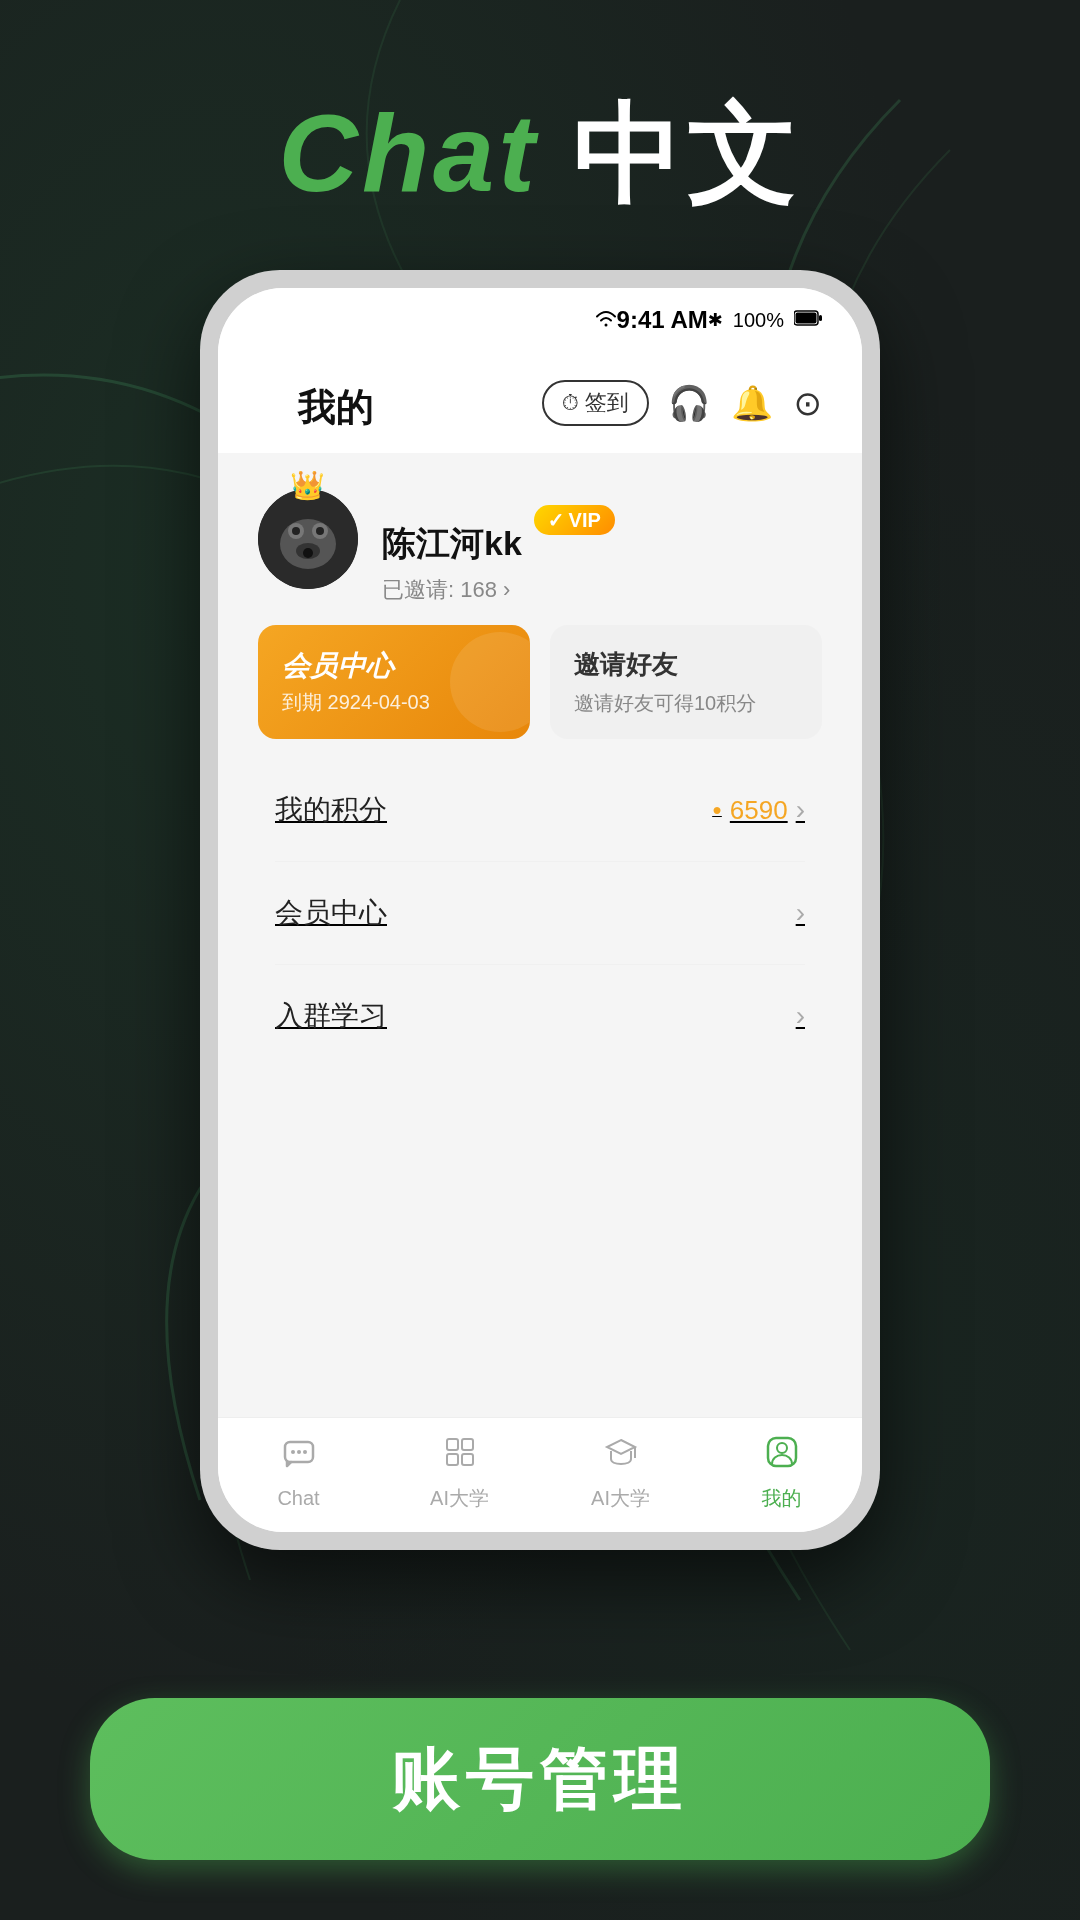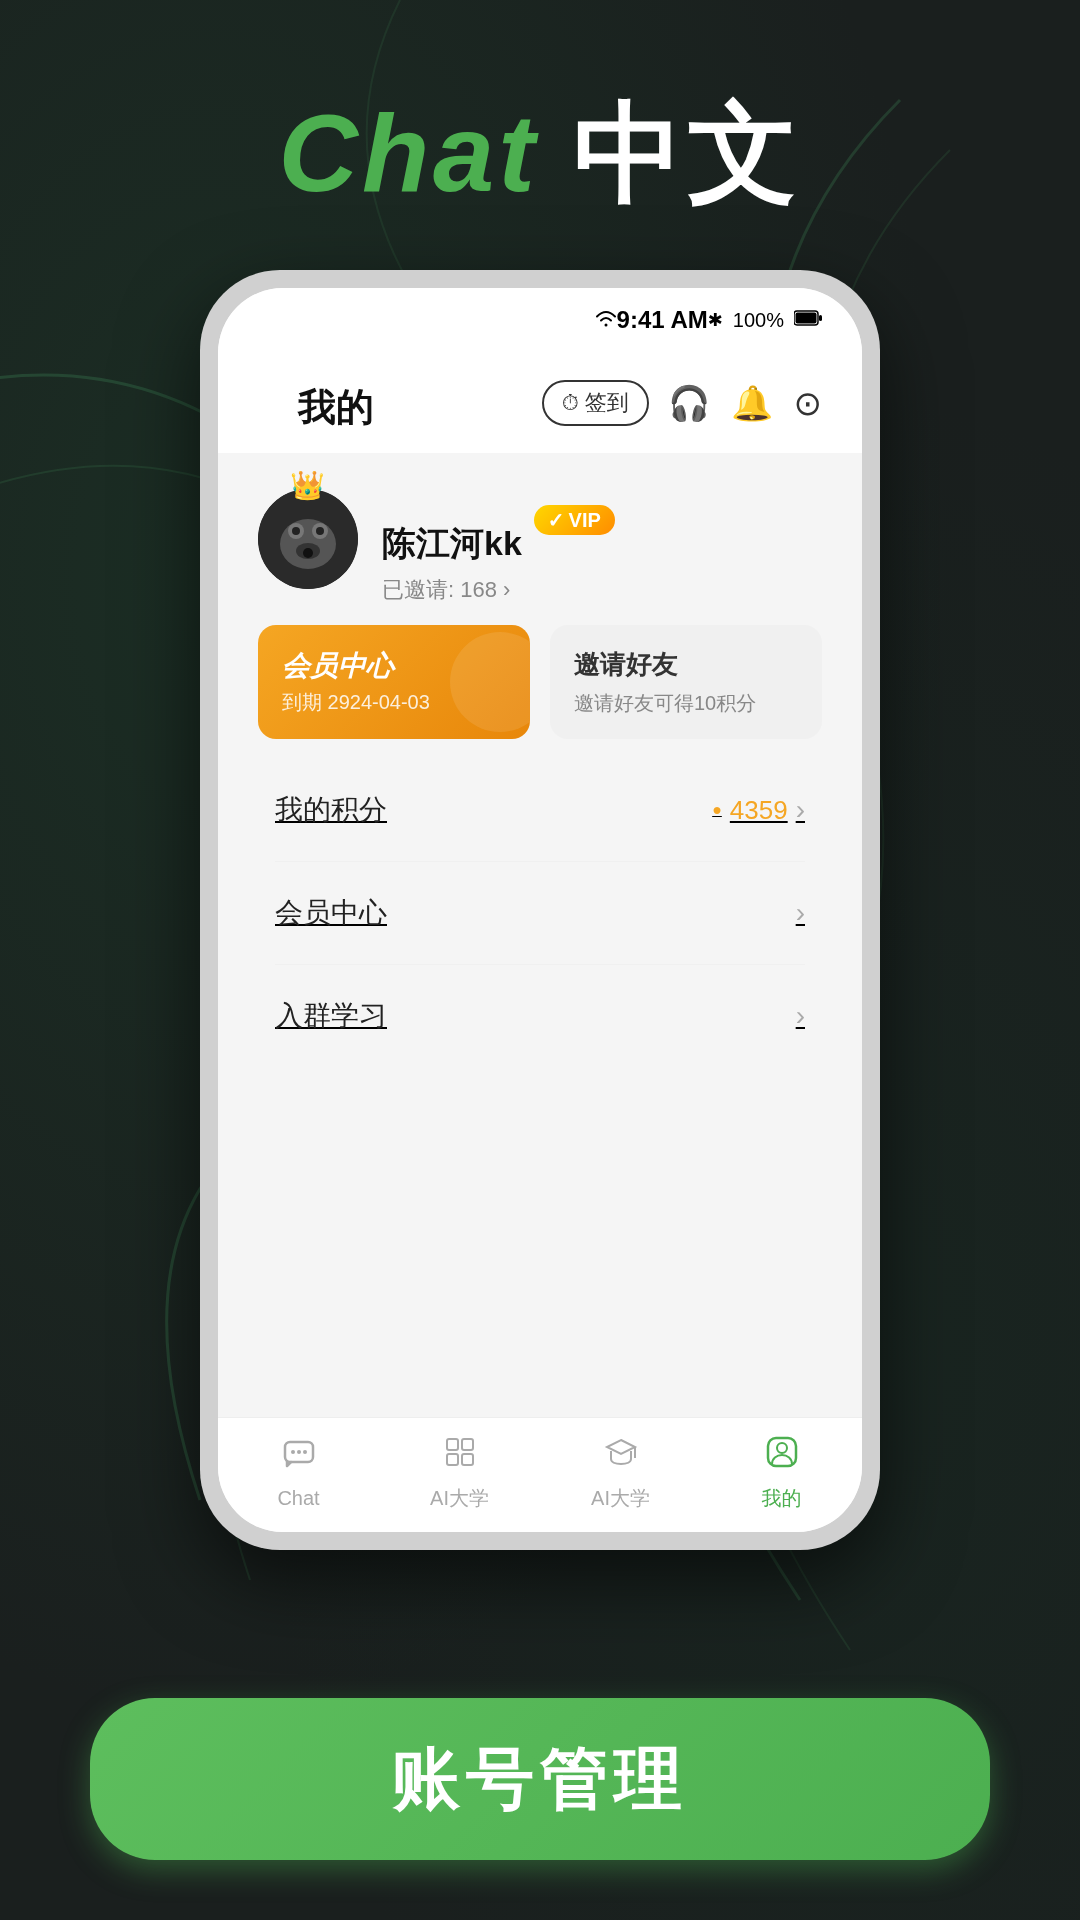--- a/index.html
+++ b/index.html
@@ -468,21 +468,21 @@
         <div class="card-invite-sub">邀请好友可得10积分</div>
       </div>
     </div>
 
     <div class="menu-list">
 
       <div class="menu-item">
         <span class="menu-label">我的积分</span>
         <div class="menu-right">
           <span style="color:#f5a623;">●</span>
-          <span class="menu-points">4359</span>
+          <span class="menu-points">6590</span>
           <span class="menu-chevron">›</span>
         </div>
       </div>
 
       <div class="menu-item">
         <span class="menu-label">会员中心</span>
         <div class="menu-right">
           <span class="menu-chevron">›</span>
         </div>
       </div>

